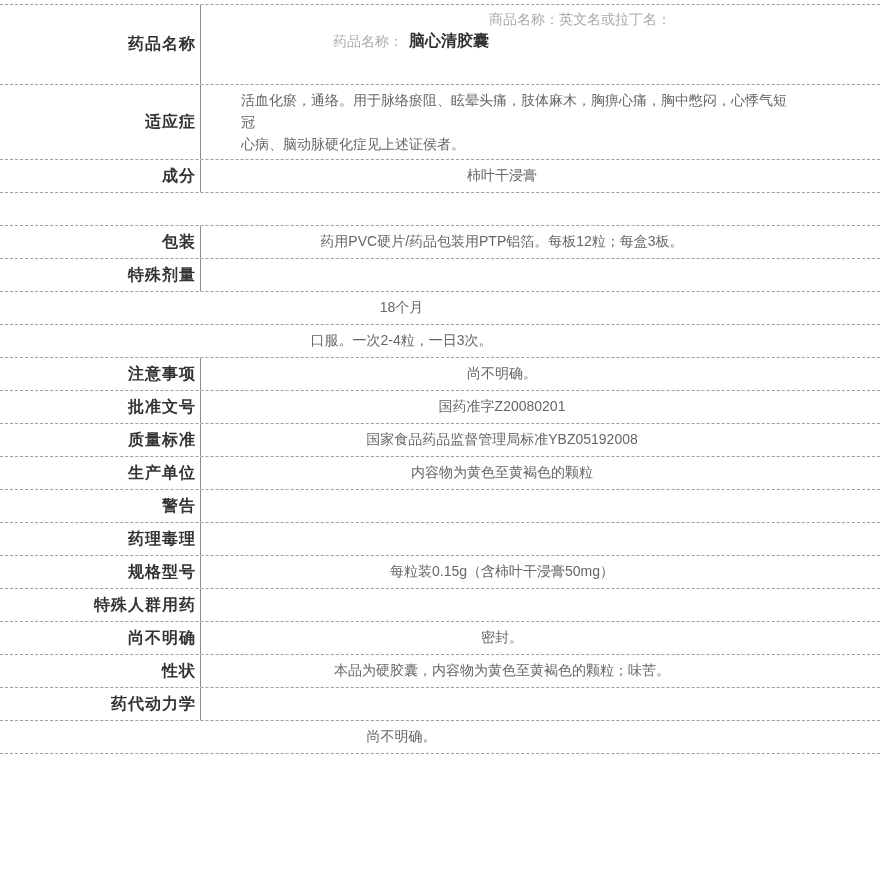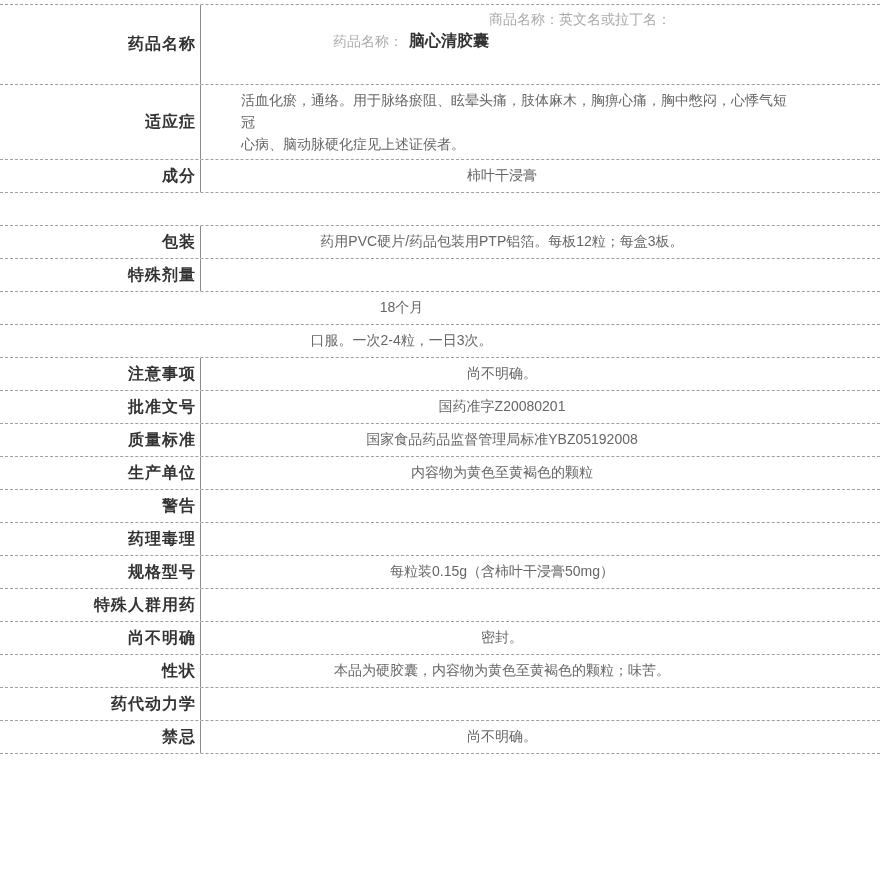--- a/index.html
+++ b/index.html
@@ -132,16 +132,15 @@
     </div>
     <div class="row">
       <div class="label-cell">性状</div>
       <div class="value-cell">本品为硬胶囊，内容物为黄色至黄褐色的颗粒；味苦。</div>
     </div>
     <div class="row">
       <div class="label-cell">药代动力学</div>
       <div class="value-cell"></div>
     </div>
     <div class="row">
-      <div class="label-cell">禁忌</div>
       <div class="value-cell">尚不明确。</div>
     </div>
   </div>
 
 </body></html>

